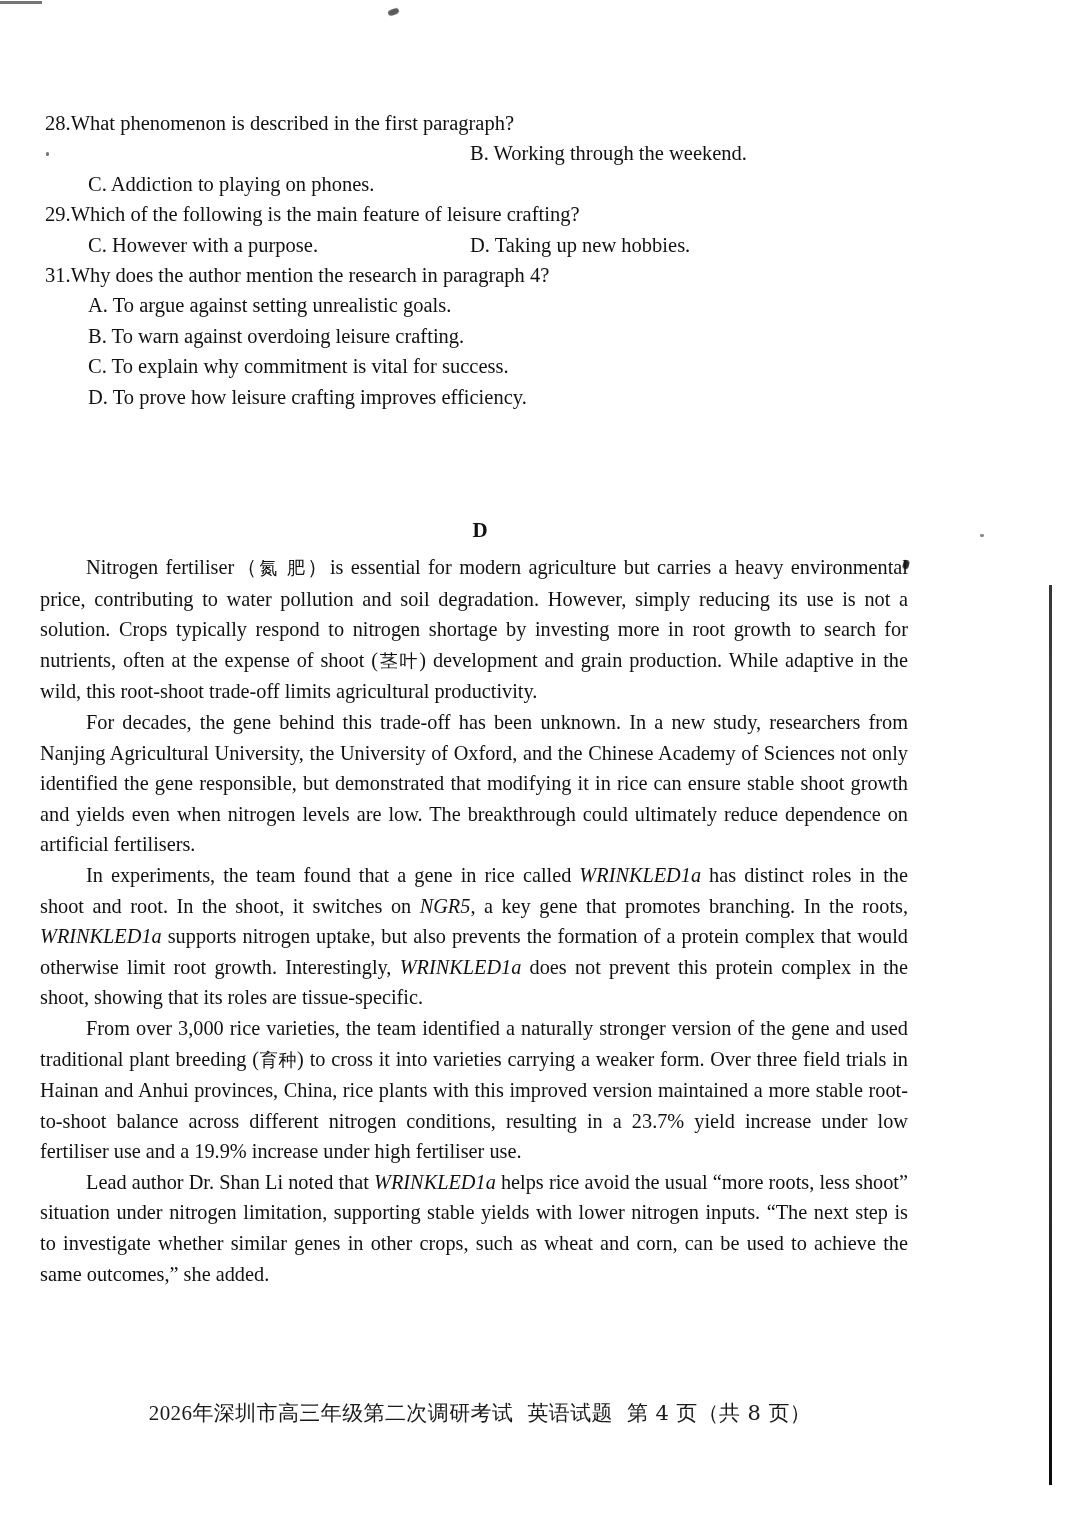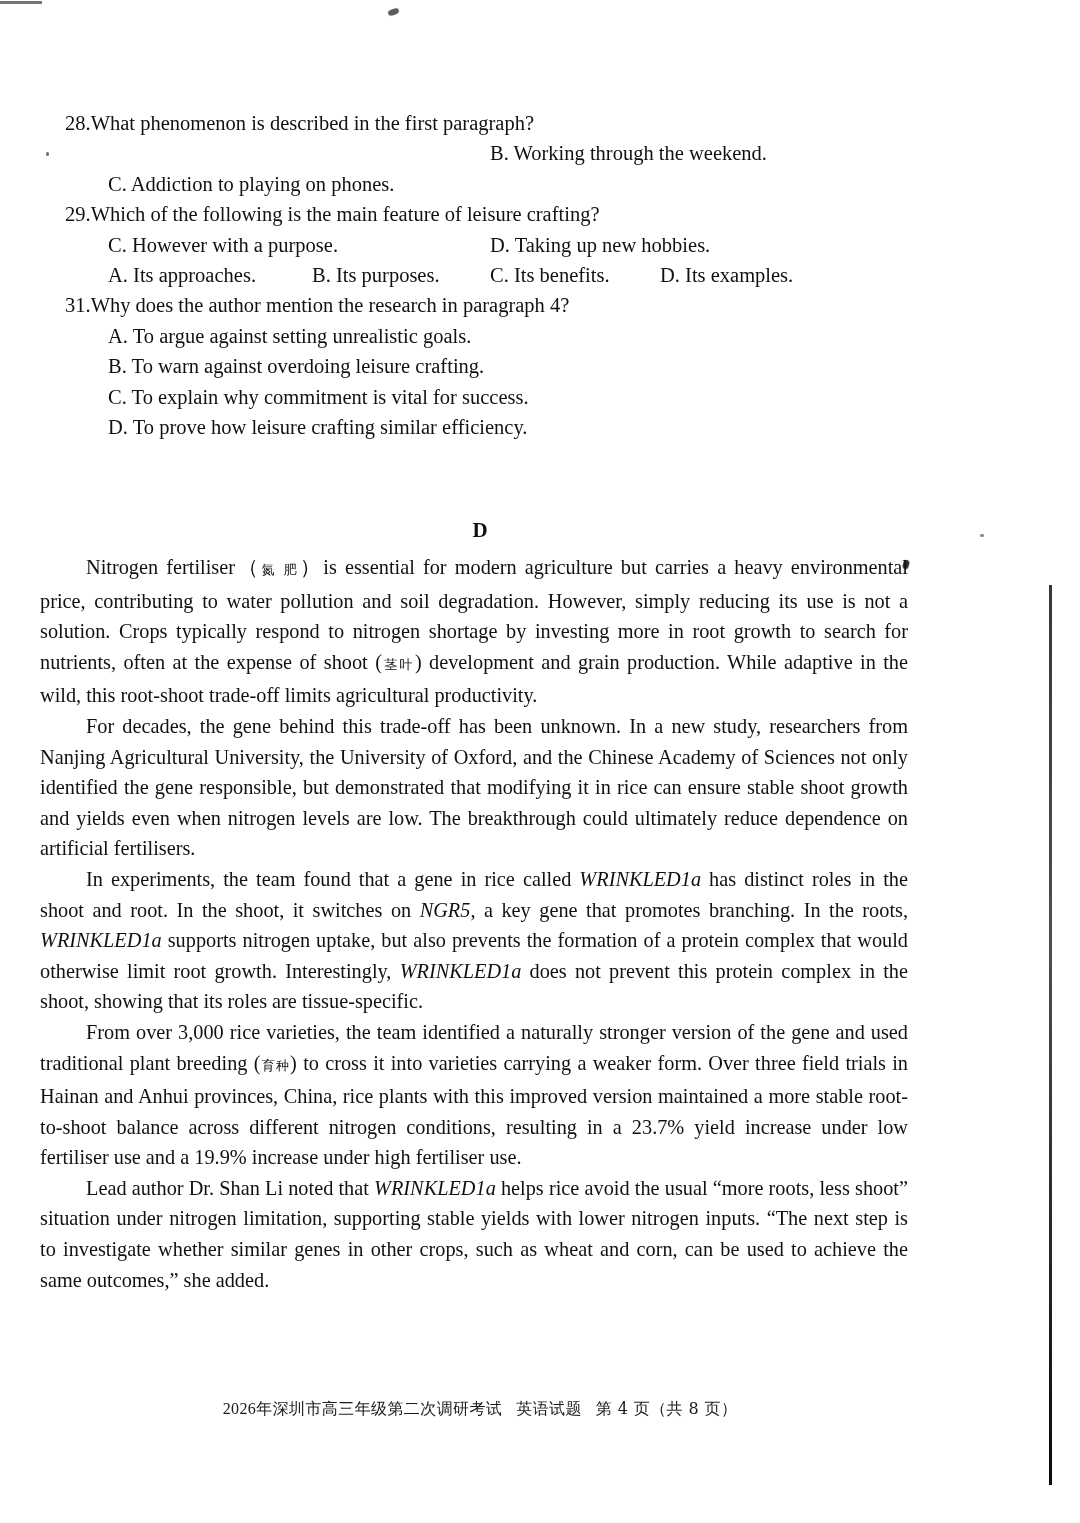--- a/index.html
+++ b/index.html
@@ -73,21 +73,20 @@
   }
 
   
   .questions {
     position: absolute;
     left: 45px;
     top: 108px;
     width: 880px;
     font-size: 20.5px;
     line-height: 30.4px;
-    margin-left: 20px;
   }
   .q-stem {
     position: relative;
     white-space: nowrap;
   }
   .q-num {
     display: inline-block;
   }
   .opt-row {
     position: relative;
@@ -138,35 +137,35 @@
     font-size: 20.3px;
     line-height: 30.6px;
     text-align: justify;
     text-justify: inter-word;
   }
   .passage p {
     margin: 0;
     text-indent: 46px;
   }
   .cjk {
-    font-family: Liberation Serif, serif;
-    font-size: 13px;
+    font-family: Liberation Sans, sans-serif;
+    font-size: 18px;
   }
   .gene {
     font-style: italic;
   }
 
   
   .footer {
     position: absolute;
     left: 0;
     top: 1399px;
     width: 960px;
     text-align: center;
-    font-size: 16px;
+    font-size: 21px;
     font-family: "DejaVu Serif", serif;
     letter-spacing: 0.4px;
     color: #1a1a1a;
   }
   .footer .en {
     font-family: "Liberation Serif", "DejaVu Serif", serif;
   }
   .footer .gap {
     display: inline-block;
     width: 14px;
@@ -190,31 +189,25 @@
         <span class="opt-col-b">B. Working through the weekend.</span>
       </div>
       <div class="opt-row">
         <span class="opt-col-a">C. Addiction to playing on phones.</span>
       </div>
       <div class="q-stem"><span class="q-num">29. </span><span>Which of the following is the main feature of leisure crafting?</span></div>
       <div class="opt-row">
         <span class="opt-col-a">C. However with a purpose.</span>
         <span class="opt-col-b">D. Taking up new hobbies.</span>
       </div>
-      <div class="opt-row">
-        <span class="opt-inline opt-i0">A. Its approaches.</span>
-        <span class="opt-inline opt-i1">B. Its purposes.</span>
-        <span class="opt-inline opt-i2">C. Its benefits.</span>
-        <span class="opt-inline opt-i3">D. Its examples.</span>
-      </div>
       <div class="q-stem"><span class="q-num">31. </span><span>Why does the author mention the research in paragraph 4?</span></div>
       <div class="opt-block">A. To argue against setting unrealistic goals.</div>
       <div class="opt-block">B. To warn against overdoing leisure crafting.</div>
       <div class="opt-block">C. To explain why commitment is vital for success.</div>
-      <div class="opt-block">D. To prove how leisure crafting similar efficiency.</div>
+      <div class="opt-block">D. To prove how leisure crafting improves efficiency.</div>
     </div>
 
   <div class="passage-heading">D</div>
 
   <div class="passage" id="passage-root">
       <p><span>Nitrogen fertiliser（</span><span class="cjk">氮 肥</span><span>）is essential for modern agriculture but carries a heavy environmental price, contributing to water pollution and soil degradation. However, simply reducing its use is not a solution. Crops typically respond to nitrogen shortage by investing more in root growth to search for nutrients, often at the expense of shoot (</span><span class="cjk">茎叶</span><span>) development and grain production. While adaptive in the wild, this root-shoot trade-off limits agricultural productivity.</span></p>
       <p><span>For decades, the gene behind this trade-off has been unknown. In a new study, researchers from Nanjing Agricultural University, the University of Oxford, and the Chinese Academy of Sciences not only identified the gene responsible, but demonstrated that modifying it in rice can ensure stable shoot growth and yields even when nitrogen levels are low. The breakthrough could ultimately reduce dependence on artificial fertilisers.</span></p>
       <p><span>In experiments, the team found that a gene in rice called </span><span class="gene">WRINKLED1a</span><span> has distinct roles in the shoot and root. In the shoot, it switches on </span><span class="gene">NGR5</span><span>, a key gene that promotes branching. In the roots, </span><span class="gene">WRINKLED1a</span><span> supports nitrogen uptake, but also prevents the formation of a protein complex that would otherwise limit root growth. Interestingly, </span><span class="gene">WRINKLED1a</span><span> does not prevent this protein complex in the shoot, showing that its roles are tissue-specific.</span></p>
       <p><span>From over 3,000 rice varieties, the team identified a naturally stronger version of the gene and used traditional plant breeding (</span><span class="cjk">育种</span><span>) to cross it into varieties carrying a weaker form. Over three field trials in Hainan and Anhui provinces, China, rice plants with this improved version maintained a more stable root-to-shoot balance across different nitrogen conditions, resulting in a 23.7% yield increase under low fertiliser use and a 19.9% increase under high fertiliser use.</span></p>
       <p><span>Lead author Dr. Shan Li noted that </span><span class="gene">WRINKLED1a</span><span> helps rice avoid the usual “more roots, less shoot” situation under nitrogen limitation, supporting stable yields with lower nitrogen inputs. “The next step is to investigate whether similar genes in other crops, such as wheat and corn, can be used to achieve the same outcomes,” she added.</span></p>

